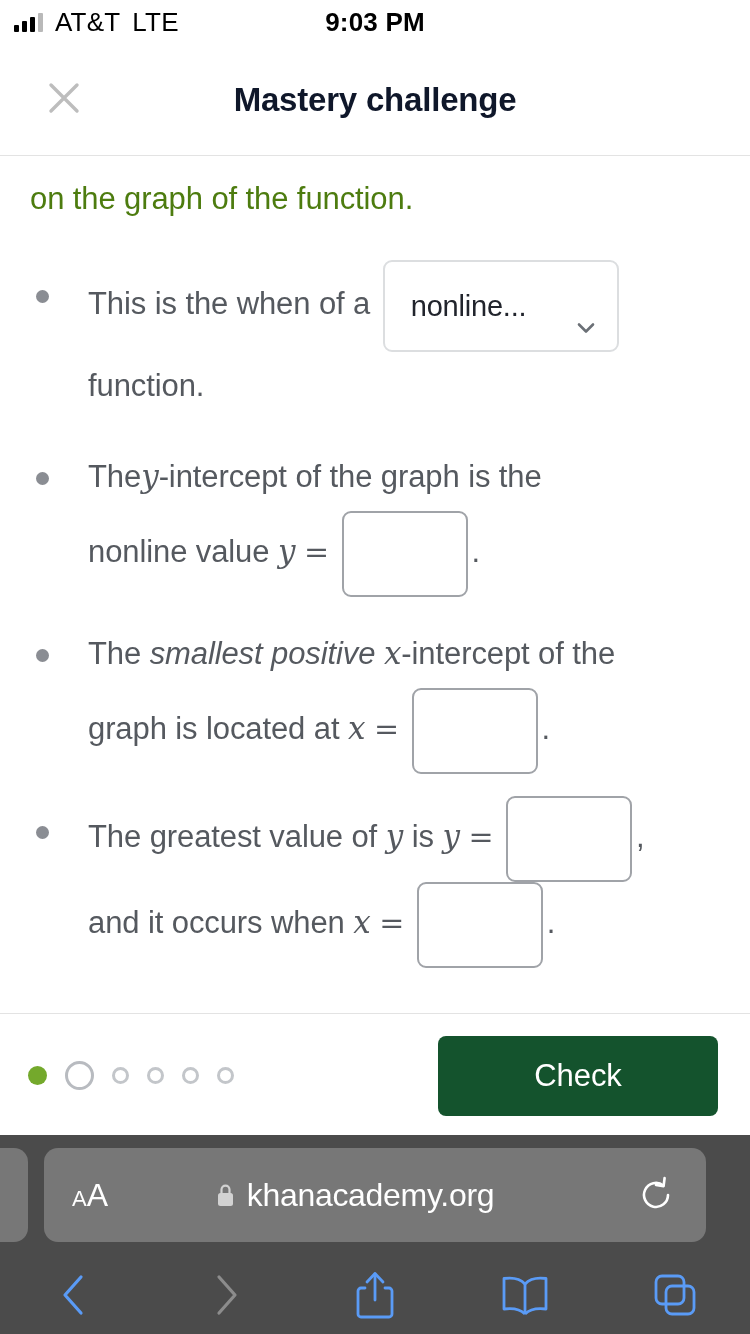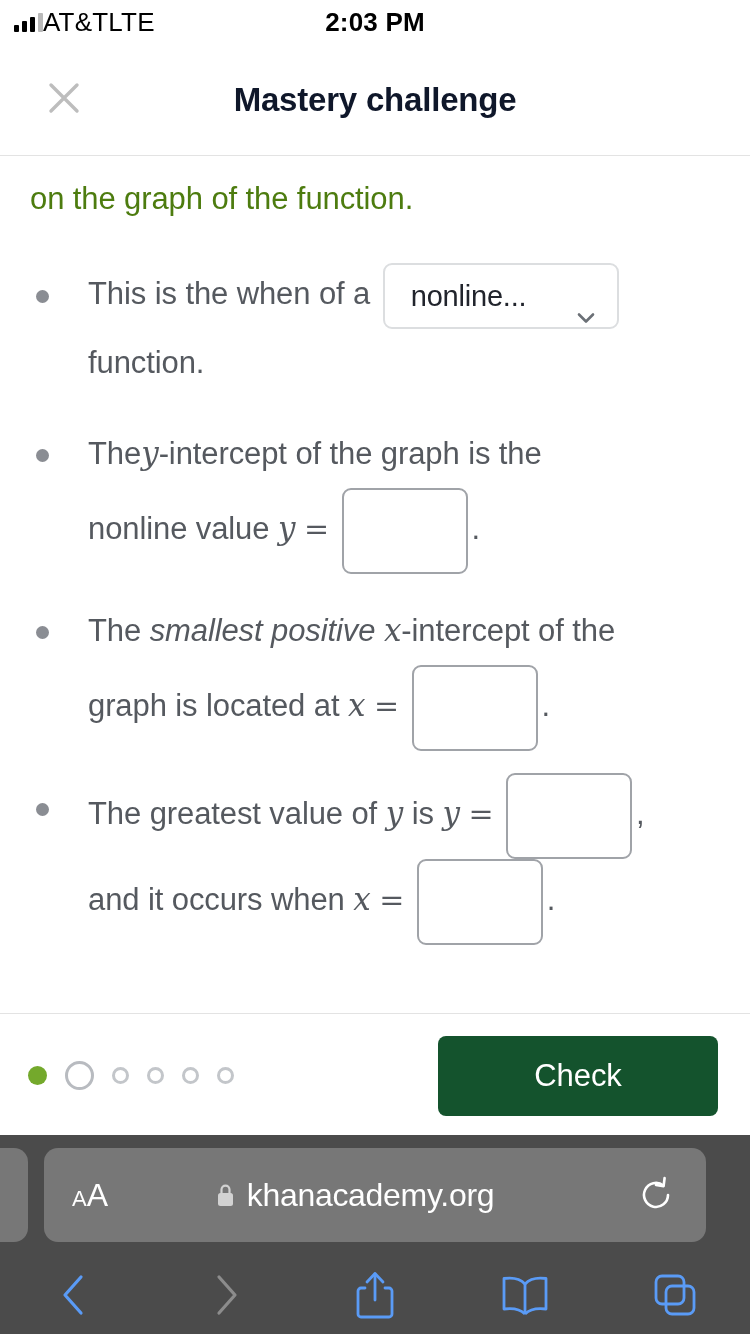--- a/index.html
+++ b/index.html
@@ -30,21 +30,21 @@
     display: flex;
     align-items: center;
     z-index: 40;
   }
   .sb-left {
     position: absolute;
     left: 14px; top: 0;
     height: 44px;
     display: flex;
     align-items: center;
-    gap: 0;
+    gap: 12px;
   }
   .sb-center {
     position: absolute;
     left: 0; top: 0;
     width: 750px; height: 44px;
     display: flex; align-items: center; justify-content: center;
   }
   .sb-right {
     position: absolute;
     right: 12px; top: 0;
@@ -205,21 +205,21 @@
   }
   .answer-box.tall { height: 86px; }
 
   
   .dropdown {
     display: inline-flex;
     align-items: center;
     justify-content: space-between;
     vertical-align: middle;
     width: 236px;
-    height: 66px;
+    height: 92px;
     padding: 0 20px 0 26px;
     border: 2px solid #dcdee0;
     border-radius: 9px;
     background: #ffffff;
     margin: 0 4px;
   }
   .dropdown .dd-label {
     font-family: "Liberation Sans", sans-serif;
     font-size: 29px;
     color: #21242c;
@@ -361,21 +361,21 @@
       <span class="signal-bars">
         <i></i>
           <i></i>
           <i></i>
           <i></i>
       </span>
       <span class="sb-text">AT&amp;T</span>
       <span class="sb-text">LTE</span>
     </div>
     <div class="sb-center">
-      <span class="sb-time">2:03 PM</span>
+      <span class="sb-time">9:03 PM</span>
     </div>
   </div>
 
   <div id="app-header">
     <div id="close-btn">
       <svg width="34" height="34" viewBox="0 0 34 34">
         <path d="M4 4 L30 30 M30 4 L4 30" stroke="#bdbdbd" stroke-width="3.4" stroke-linecap="round"></path>
       </svg>
     </div>
     <div id="header-title">Mastery challenge</div>

